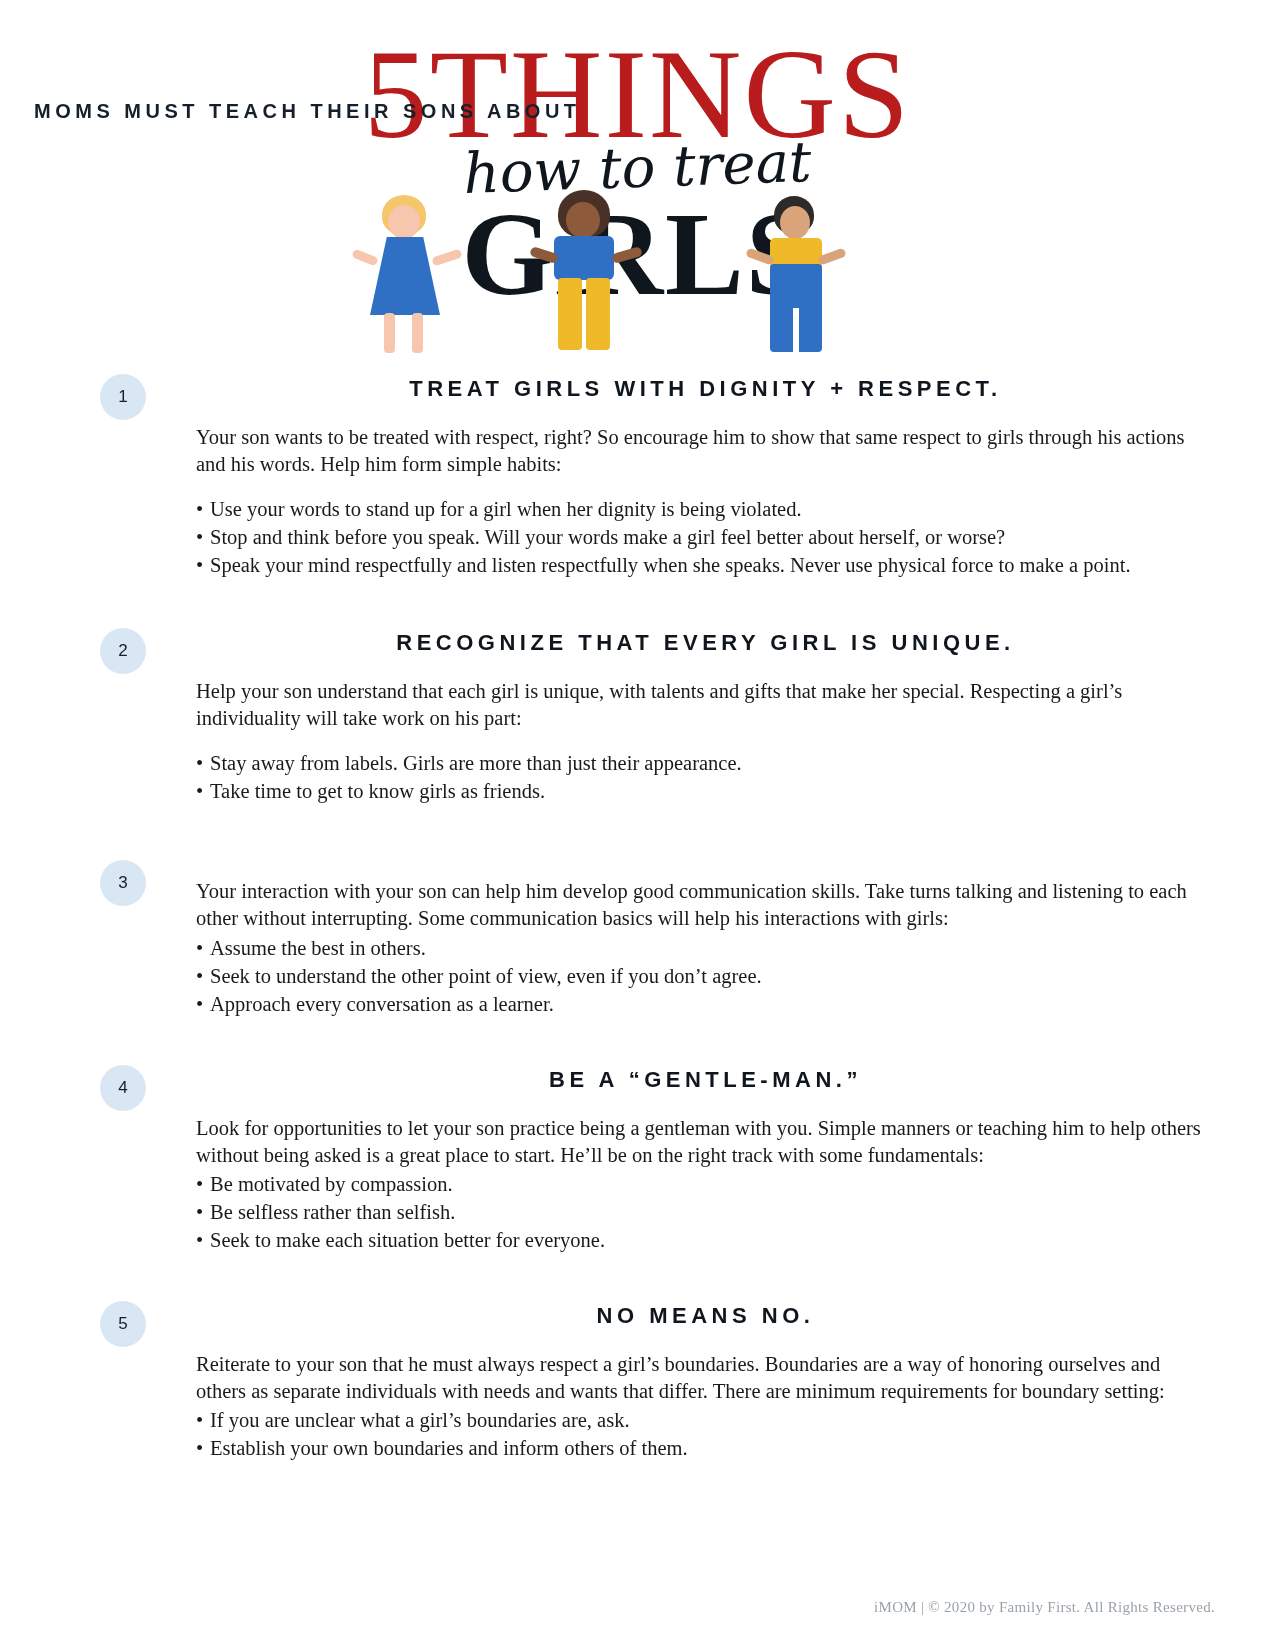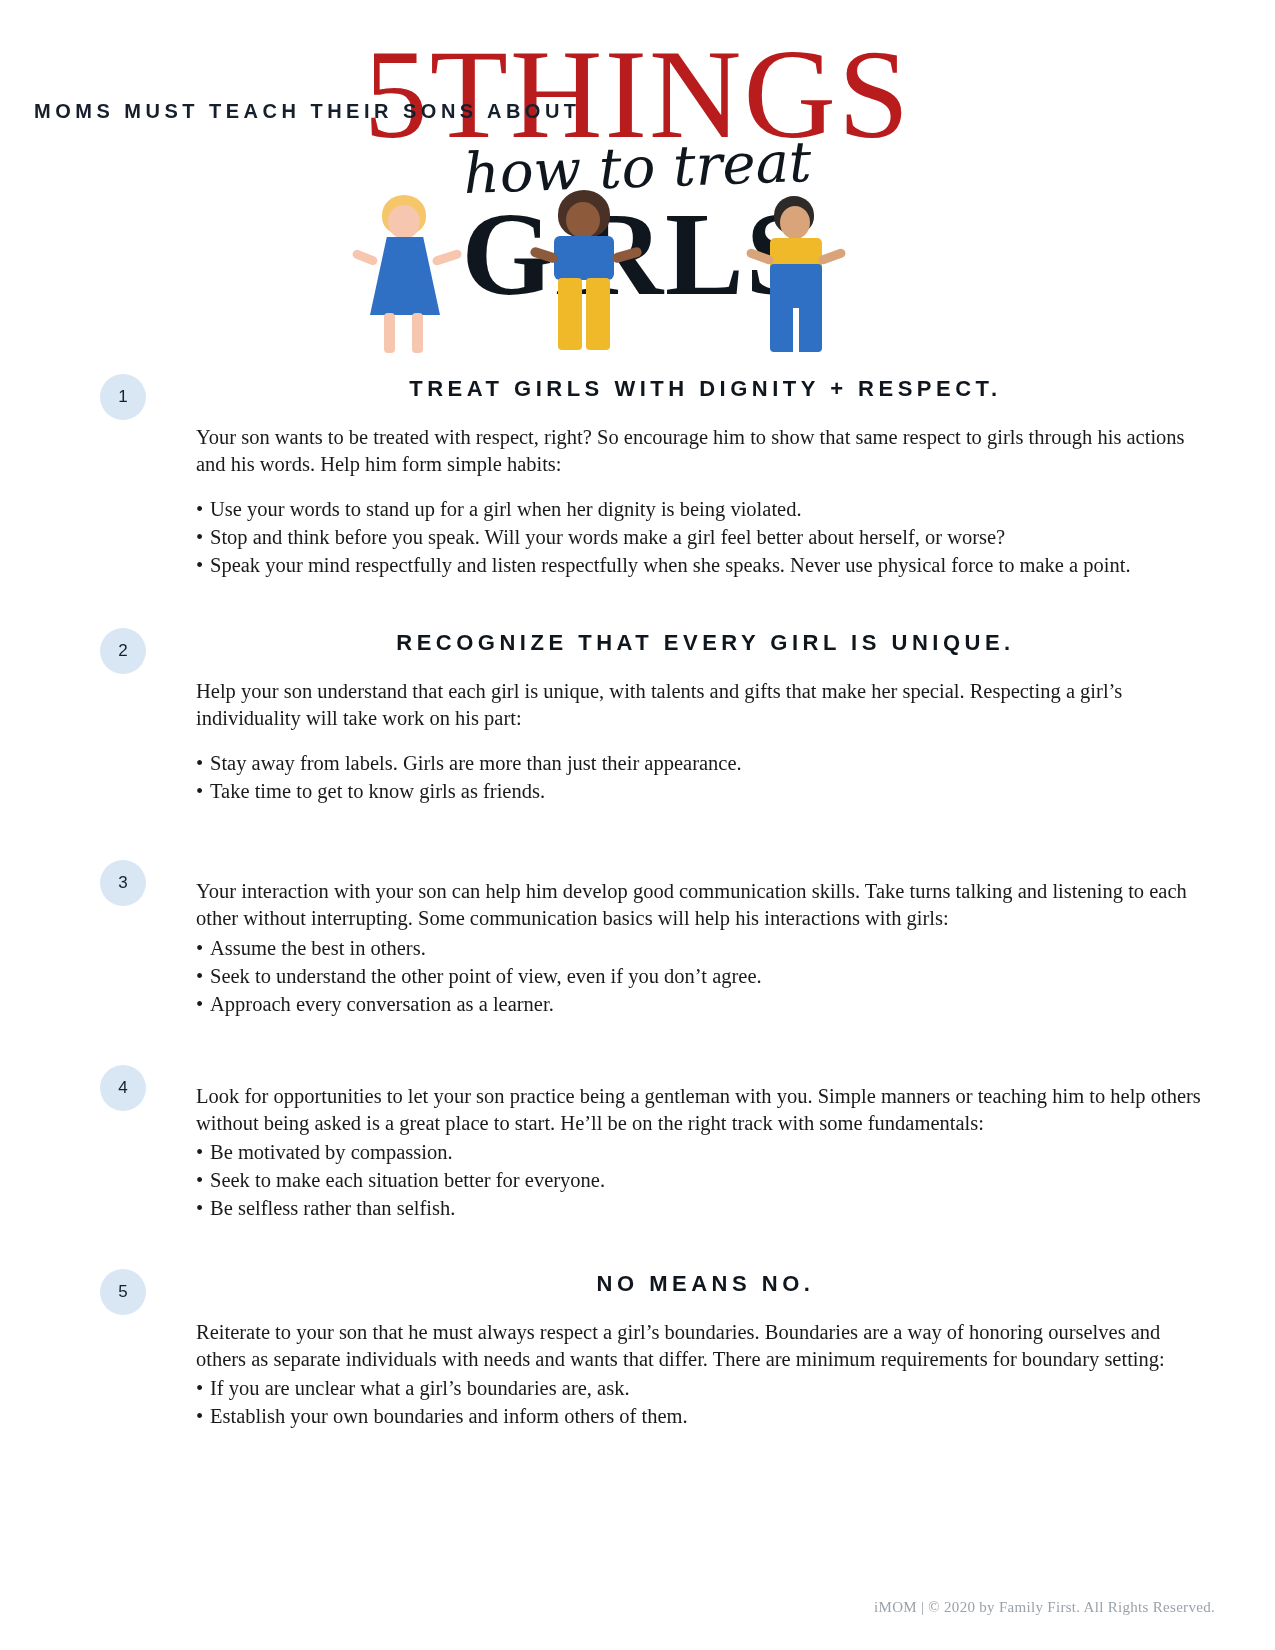--- a/index.html
+++ b/index.html
@@ -242,25 +242,26 @@
         <li>Assume the best in others.</li>
         <li>Seek to understand the other point of view, even if you don’t agree.</li>
         <li>Approach every conversation as a learner.</li>
       </ul>
     </div>
   </div>
 
   <div class="item" style="margin-top:42px;">
     <div class="badge">4</div>
     <div class="item-body">
+      <div class="item-title">BE A “GENTLE-MAN.”</div>
       <p class="para">Look for opportunities to let your son practice being a gentleman with you. Simple manners or teaching him to help others without being asked is a great place to start. He’ll be on the right track with some fundamentals:</p>
       <ul class="bullets tight">
         <li>Be motivated by compassion.</li>
+        <li>Be selfless rather than selfish.</li>
         <li>Seek to make each situation better for everyone.</li>
-        <li>Be selfless rather than selfish.</li>
       </ul>
     </div>
   </div>
 
   <div class="item" style="margin-top:42px;">
     <div class="badge">5</div>
     <div class="item-body">
       <div class="item-title">NO MEANS NO.</div>
       <p class="para">Reiterate to your son that he must always respect a girl’s boundaries. Boundaries are a way of honoring ourselves and others as separate individuals with needs and wants that differ. There are minimum requirements for boundary setting:</p>
       <ul class="bullets tight">

